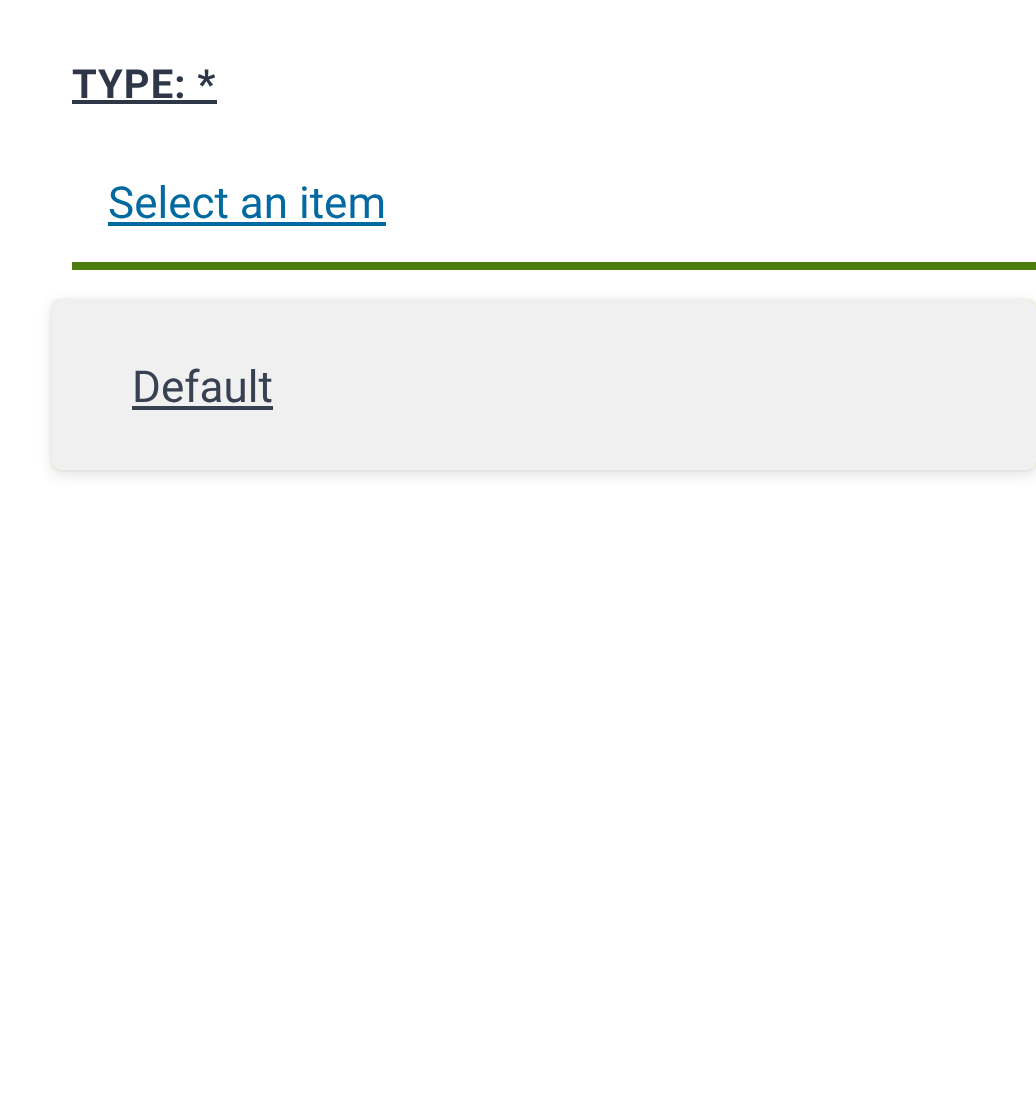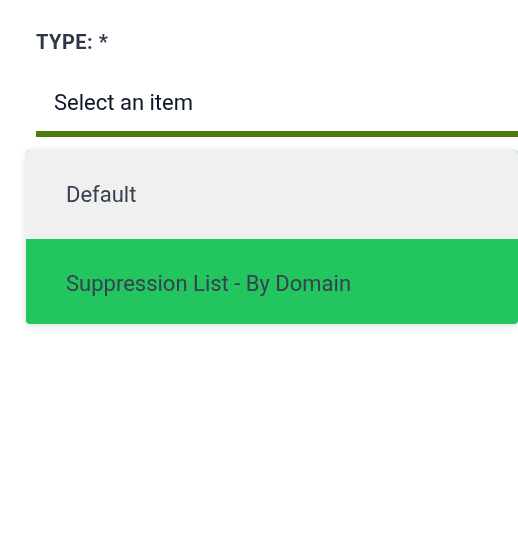--- a/index.html
+++ b/index.html
@@ -1,47 +1,48 @@
 <!DOCTYPE html>
 <html><head>
   <meta charset="utf-8">
   <style>
     * {
       margin: 0;
       padding: 0;
       box-sizing: border-box;
+      text-decoration: underline;
     }
     body {
       font-family: -apple-system, BlinkMacSystemFont, "Segoe UI", Roboto, Arial, sans-serif;
       background: #ffffff;
       width: 518px;
       height: 548px;
       position: relative;
       padding: 30px 0 0 36px;
     }
     .field-label {
       font-size: 20px;
       font-weight: 700;
       color: #2d3748;
       letter-spacing: 0.5px;
       margin-bottom: 28px;
     }
     .select-display {
       font-size: 22px;
-      color: #0f172a;
+      color: #0369a1;
       padding: 8px 18px 16px 18px;
-      border-bottom: 6px solid #4d7c0f;
+      border-bottom: 4px solid #4d7c0f;
       margin-right: 0;
     }
     .dropdown-panel {
       position: absolute;
       top: 150px;
       left: 26px;
       right: 0;
-      background: #22c55e;
+      background: #bef264;
       box-shadow: 0 2px 8px rgba(0,0,0,0.12), 0 0 2px rgba(0,0,0,0.08);
       border-radius: 4px;
       overflow: hidden;
     }
     .dropdown-option {
       padding: 32px 40px;
       font-size: 22px;
       color: #374151;
       cursor: pointer;
       white-space: nowrap;
@@ -57,14 +58,13 @@
   </style>
 </head>
 <body>
 
 <div class="field-label">TYPE: *</div>
 
 <div class="select-display">Select an item</div>
 
 <div class="dropdown-panel">
   <div class="dropdown-option highlighted">Default</div>
-  <div class="dropdown-option">Suppression List - By Domain</div>
 </div>
 
 </body></html>

